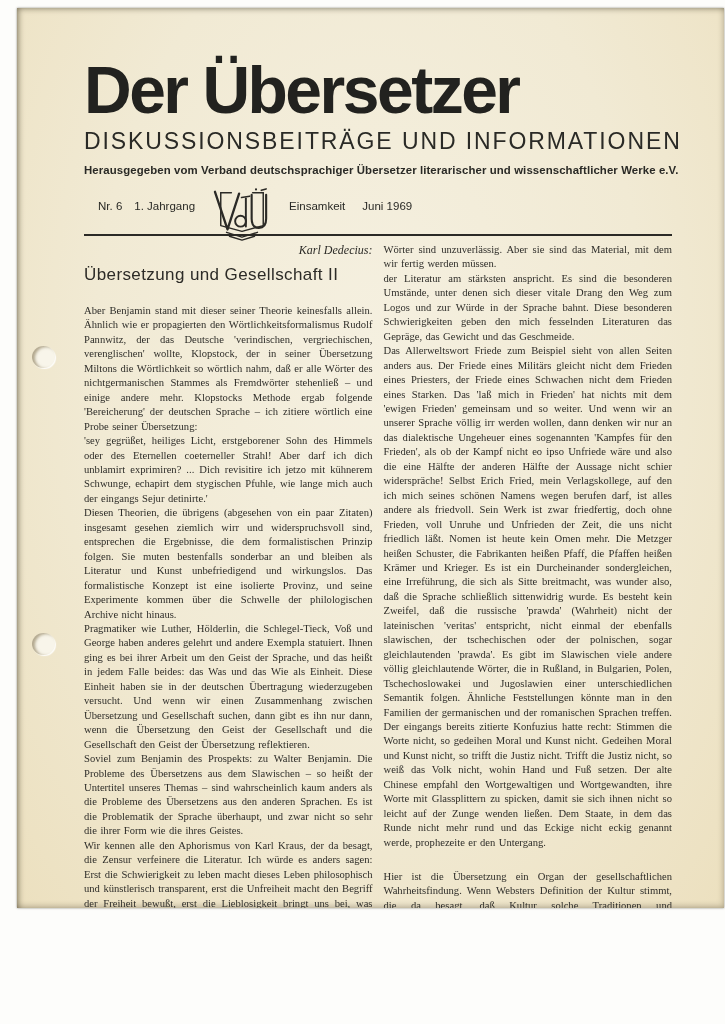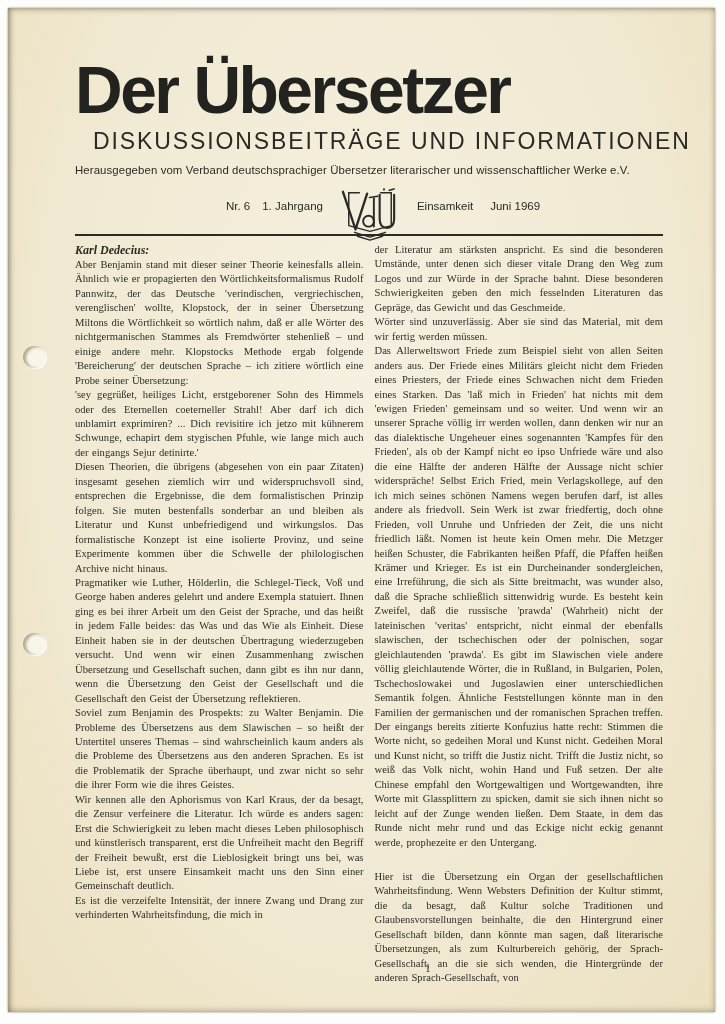--- a/index.html
+++ b/index.html
@@ -1,22 +1,22 @@
 <!DOCTYPE html>
 <html lang="de"><head>
 <meta charset="utf-8">
 <style>
   * { margin: 0; padding: 0; box-sizing: border-box; }
   html, body { width: 725px; height: 1024px; background: #fdfdfb; overflow: hidden; }
   body { font-family: "Liberation Serif", serif; }
 
   .paper {
     position: absolute;
-    left: 8px; top: 8px;
-    width: 707px; height: 1004px;
+    left: 17px; top: 8px;
+    width: 707px; height: 900px;
     background: radial-gradient(ellipse at 50% 38%, #f5f0e0 0%, #f1ead4 55%, #ece0bf 100%);
     box-shadow: inset 4px 3px 6px -3px rgba(45,38,20,.6),
                 inset -3px -4px 6px -3px rgba(45,38,20,.35),
                 0 0 2px rgba(30,25,10,.5);
     overflow: hidden;
   }
 
   .punch-hole {
     position: absolute;
     left: 15px;
@@ -41,36 +41,35 @@
     color: #22221f;
     white-space: nowrap;
   }
   .subtitle {
     margin-top: 5px;
     font-family: "Liberation Sans", sans-serif;
     font-size: 23px;
     letter-spacing: 1.9px;
     color: #2a2a26;
     white-space: nowrap;
-    margin-left: 18px;
   }
   .publisher {
     margin-top: 9px;
     font-family: "Liberation Sans", sans-serif;
-    font-weight: normal;
+    font-weight: bold;
     font-size: 11.4px;
     letter-spacing: .1px;
     color: #2a2a26;
     white-space: nowrap;
   }
   .issue-line {
     margin-top: 4px;
     display: flex;
     align-items: center;
-    justify-content: center;
+    justify-content: flex-start;
     transform: translateX(14px);
     font-family: "Liberation Sans", sans-serif;
     font-size: 11.5px;
     color: #2a2a26;
     height: 52px;
   }
   .issue-line .sep { width: 12px; }
   .issue-line .sep-wide { width: 17px; }
   .logo-wrap { margin: 6px 16px -10px 16px; }
 
@@ -83,23 +82,24 @@
   .columns {
     display: flex;
     gap: 11px;
     margin-top: 7px;
   }
   .col { width: 288.5px; }
 
   .author {
     font-family: "Liberation Serif", serif;
     font-style: italic;
-    font-weight: 700;
+    font-weight: 400;
     font-size: 12px;
     color: #2c2b27;
+    text-align: right;
   }
   .article-title {
     font-family: "Liberation Sans", sans-serif;
     font-weight: 400;
     font-size: 17px;
     letter-spacing: .4px;
     color: #2c2b27;
     margin: 7px 0 19px 0;
   }
 
@@ -166,20 +166,21 @@
         <span class="sep-wide"></span>
         <span>Juni 1969</span>
       </div>
     </header>
 
     <hr class="rule">
 
     <main class="columns">
       <section class="col">
         <div class="author">Karl Dedecius:</div>
+        <h2 class="article-title">Übersetzung und Gesellschaft II</h2>
         <div>
 
             <p class="para">Aber Benjamin stand mit dieser seiner Theorie keinesfalls allein. Ähnlich wie er propagierten den Wörtlichkeitsformalismus Rudolf Pannwitz, der das Deutsche 'verindischen, vergriechischen, verenglischen' wollte, Klopstock, der in seiner Übersetzung Miltons die Wörtlichkeit so wörtlich nahm, daß er alle Wörter des nichtgermanischen Stammes als Fremdwörter stehenließ – und einige andere mehr. Klopstocks Methode ergab folgende 'Bereicherung' der deutschen Sprache – ich zitiere wörtlich eine Probe seiner Übersetzung:</p>
 
             <p class="para">'sey gegrüßet, heiliges Licht, erstgeborener Sohn des Himmels oder des Eternellen coeterneller Strahl! Aber darf ich dich unblamirt exprimiren? ... Dich revisitire ich jetzo mit kühnerem Schwunge, echapirt dem stygischen Pfuhle, wie lange mich auch der eingangs Sejur detinirte.'</p>
 
             <p class="para">Diesen Theorien, die übrigens (abgesehen von ein paar Zitaten) insgesamt gesehen ziemlich wirr und widerspruchsvoll sind, entsprechen die Ergebnisse, die dem formalistischen Prinzip folgen. Sie muten bestenfalls sonderbar an und bleiben als Literatur und Kunst unbefriedigend und wirkungslos. Das formalistische Konzept ist eine isolierte Provinz, und seine Experimente kommen über die Schwelle der philologischen Archive nicht hinaus.</p>
 
             <p class="para">Pragmatiker wie Luther, Hölderlin, die Schlegel-Tieck, Voß und George haben anderes gelehrt und andere Exempla statuiert. Ihnen ging es bei ihrer Arbeit um den Geist der Sprache, und das heißt in jedem Falle beides: das Was und das Wie als Einheit. Diese Einheit haben sie in der deutschen Übertragung wiederzugeben versucht. Und wenn wir einen Zusammenhang zwischen Übersetzung und Gesellschaft suchen, dann gibt es ihn nur dann, wenn die Übersetzung den Geist der Gesellschaft und die Gesellschaft den Geist der Übersetzung reflektieren.</p>
 
@@ -187,23 +188,23 @@
 
             <p class="para">Wir kennen alle den Aphorismus von Karl Kraus, der da besagt, die Zensur verfeinere die Literatur. Ich würde es anders sagen: Erst die Schwierigkeit zu leben macht dieses Leben philosophisch und künstlerisch transparent, erst die Unfreiheit macht den Begriff der Freiheit bewußt, erst die Lieblosigkeit bringt uns bei, was Liebe ist, erst unsere Einsamkeit macht uns den Sinn einer Gemeinschaft deutlich.</p>
 
             <p class="para">Es ist die verzeifelte Intensität, der innere Zwang und Drang zur verhinderten Wahrheitsfindung, die mich in</p>
           </div>
       </section>
 
       <section class="col">
         <div>
 
+            <p class="para">Wörter sind unzuverlässig. Aber sie sind das Material, mit dem wir fertig werden müssen.</p>
+
             <p class="para">der Literatur am stärksten anspricht. Es sind die besonderen Umstände, unter denen sich dieser vitale Drang den Weg zum Logos und zur Würde in der Sprache bahnt. Diese besonderen Schwierigkeiten geben den mich fesselnden Literaturen das Gepräge, das Gewicht und das Geschmeide.</p>
-
-            <p class="para">Wörter sind unzuverlässig. Aber sie sind das Material, mit dem wir fertig werden müssen.</p>
 
             <p class="para">Das Allerweltswort Friede zum Beispiel sieht von allen Seiten anders aus. Der Friede eines Militärs gleicht nicht dem Frieden eines Priesters, der Friede eines Schwachen nicht dem Frieden eines Starken. Das 'laß mich in Frieden' hat nichts mit dem 'ewigen Frieden' gemeinsam und so weiter. Und wenn wir an unserer Sprache völlig irr werden wollen, dann denken wir nur an das dialektische Ungeheuer eines sogenannten 'Kampfes für den Frieden', als ob der Kampf nicht eo ipso Unfriede wäre und also die eine Hälfte der anderen Hälfte der Aussage nicht schier widerspräche! Selbst Erich Fried, mein Verlagskollege, auf den ich mich seines schönen Namens wegen berufen darf, ist alles andere als friedvoll. Sein Werk ist zwar friedfertig, doch ohne Frieden, voll Unruhe und Unfrieden der Zeit, die uns nicht friedlich läßt. Nomen ist heute kein Omen mehr. Die Metzger heißen Schuster, die Fabrikanten heißen Pfaff, die Pfaffen heißen Krämer und Krieger. Es ist ein Durcheinander sondergleichen, eine Irreführung, die sich als Sitte breitmacht, was wunder also, daß die Sprache schließlich sittenwidrig wurde. Es besteht kein Zweifel, daß die russische 'prawda' (Wahrheit) nicht der lateinischen 'veritas' entspricht, nicht einmal der ebenfalls slawischen, der tschechischen oder der polnischen, sogar gleichlautenden 'prawda'. Es gibt im Slawischen viele andere völlig gleichlautende Wörter, die in Rußland, in Bulgarien, Polen, Tschechoslowakei und Jugoslawien einer unterschiedlichen Semantik folgen. Ähnliche Feststellungen könnte man in den Familien der germanischen und der romanischen Sprachen treffen. Der eingangs bereits zitierte Konfuzius hatte recht: Stimmen die Worte nicht, so gedeihen Moral und Kunst nicht. Gedeihen Moral und Kunst nicht, so trifft die Justiz nicht. Trifft die Justiz nicht, so weiß das Volk nicht, wohin Hand und Fuß setzen. Der alte Chinese empfahl den Wortgewaltigen und Wortgewandten, ihre Worte mit Glassplittern zu spicken, damit sie sich ihnen nicht so leicht auf der Zunge wenden ließen. Dem Staate, in dem das Runde nicht mehr rund und das Eckige nicht eckig genannt werde, prophezeite er den Untergang.</p>
 
             <p class="para para-gap">Hier ist die Übersetzung ein Organ der gesellschaftlichen Wahrheitsfindung. Wenn Websters Definition der Kultur stimmt, die da besagt, daß Kultur solche Traditionen und Glaubensvorstellungen beinhalte, die den Hintergrund einer Gesellschaft bilden, dann könnte man sagen, daß literarische Übersetzungen, als zum Kulturbereich gehörig, der Sprach-Gesellschaft, an die sie sich wenden, die Hintergründe der anderen Sprach-Gesellschaft, von</p>
           </div>
       </section>
     </main>
 
     <span class="page-number">1</span>
   </div>

